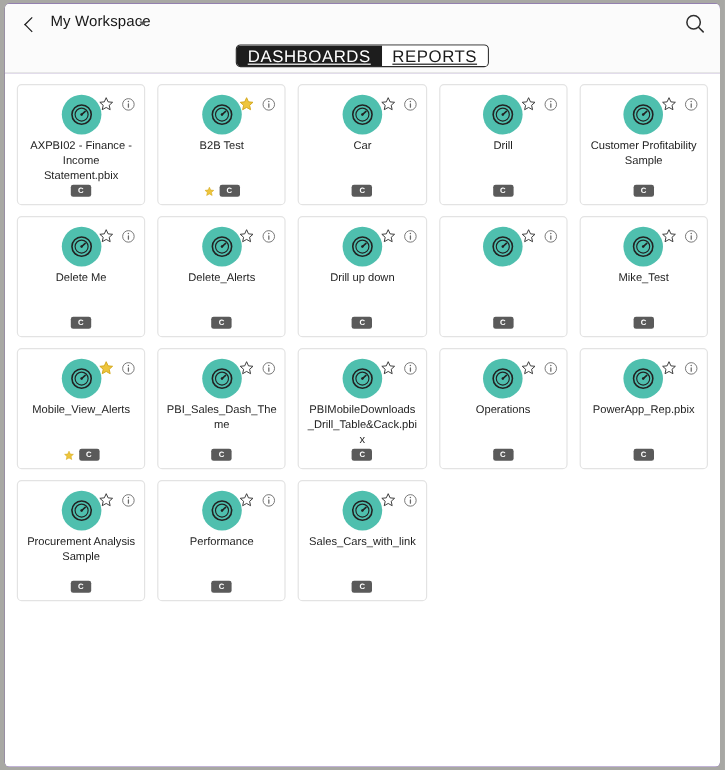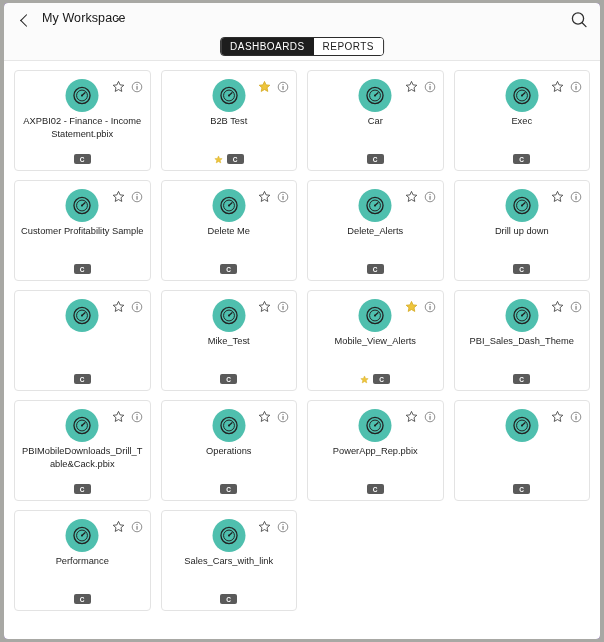--- a/index.html
+++ b/index.html
@@ -95,46 +95,47 @@
     transform: translateX(-50%);
     top: 34px;
     display: flex;
     border: 1px solid #2b2b2b;
     border-radius: 4px;
     overflow: hidden;
     background: #fff;
     height: 17px;
   }
   .tab {
-    font-size: 10px;
+    font-size: 14px;
     letter-spacing: 0.45px;
     padding: 0 9px;
     display: flex;
     align-items: center;
     justify-content: center;
     color: #1c1c1c;
     background: #ffffff;
     white-space: nowrap;
+    text-decoration: underline;
   }
   .tab.active {
     background: #1d1d1d;
     color: #ffffff;
   }
 
   
   .content {
     flex: 1 1 auto;
     background: #ffffff;
     padding: 9px 10px 10px 10px;
     box-sizing: border-box;
     overflow: hidden;
   }
   .grid {
     display: grid;
-    grid-template-columns: repeat(4, 1fr);
+    grid-template-columns: repeat(5, 1fr);
     gap: 9px 10px;
   }
   .card {
     position: relative;
     background: #ffffff;
     border: 1px solid #e3e3e3;
     border-radius: 4px;
     height: 101px;
     box-sizing: border-box;
   }
@@ -330,21 +331,21 @@
         <svg class="star-ico" viewBox="0 0 24 24">
           <polygon class="star-path" points="12,2.6 14.9,9 21.8,9.7 16.6,14.3 18.1,21.1 12,17.6 5.9,21.1 7.4,14.3 2.2,9.7 9.1,9" fill="none" stroke="#3a3a3a" stroke-width="1.5" stroke-linejoin="round"></polygon>
         </svg>
         <svg class="info-ico" viewBox="0 0 24 24">
           <circle cx="12" cy="12" r="9.6" fill="none" stroke="#6a6a6a" stroke-width="1.5"></circle>
           <circle cx="12" cy="7.2" r="1.25" fill="#6a6a6a"></circle>
           <rect x="11" y="10.2" width="2.1" height="7.4" rx="1" fill="#6a6a6a"></rect>
         </svg>
       </div>
     </div>
-    <div class="card-title">Exec</div>
+    <div class="card-title">Drill</div>
     <div class="card-footer">
 
       <span class="c-badge">C</span>
     </div>
   </div>
 
   <div class="card">
     <div class="card-top">
       <div class="dash-icon">
         <svg width="21" height="21" viewBox="0 0 24 24">
@@ -667,20 +668,21 @@
         <svg class="star-ico" viewBox="0 0 24 24">
           <polygon class="star-path" points="12,2.6 14.9,9 21.8,9.7 16.6,14.3 18.1,21.1 12,17.6 5.9,21.1 7.4,14.3 2.2,9.7 9.1,9" fill="none" stroke="#3a3a3a" stroke-width="1.5" stroke-linejoin="round"></polygon>
         </svg>
         <svg class="info-ico" viewBox="0 0 24 24">
           <circle cx="12" cy="12" r="9.6" fill="none" stroke="#6a6a6a" stroke-width="1.5"></circle>
           <circle cx="12" cy="7.2" r="1.25" fill="#6a6a6a"></circle>
           <rect x="11" y="10.2" width="2.1" height="7.4" rx="1" fill="#6a6a6a"></rect>
         </svg>
       </div>
     </div>
+    <div class="card-title">Procurement Analysis Sample</div>
     <div class="card-footer">
 
       <span class="c-badge">C</span>
     </div>
   </div>
 
   <div class="card">
     <div class="card-top">
       <div class="dash-icon">
         <svg width="21" height="21" viewBox="0 0 24 24">

